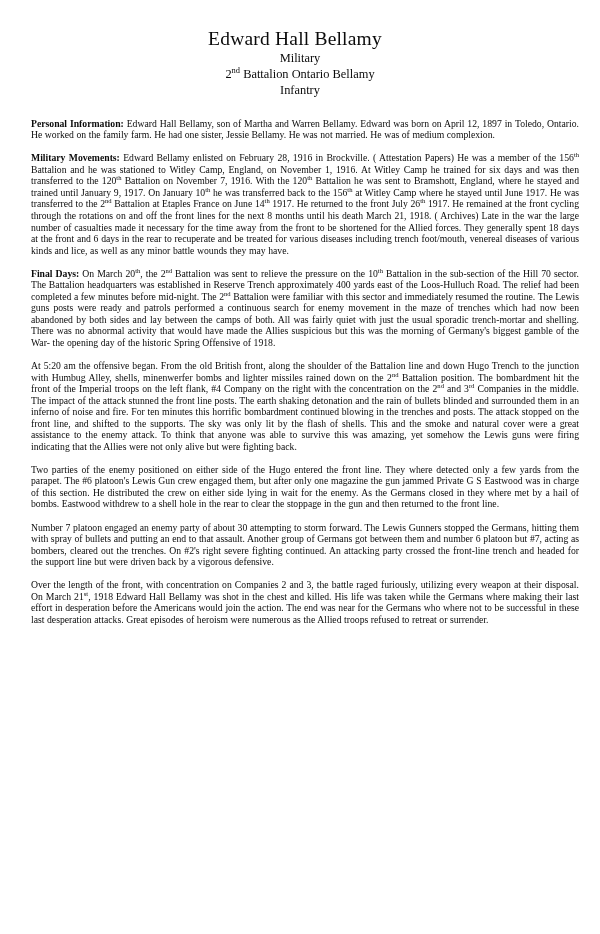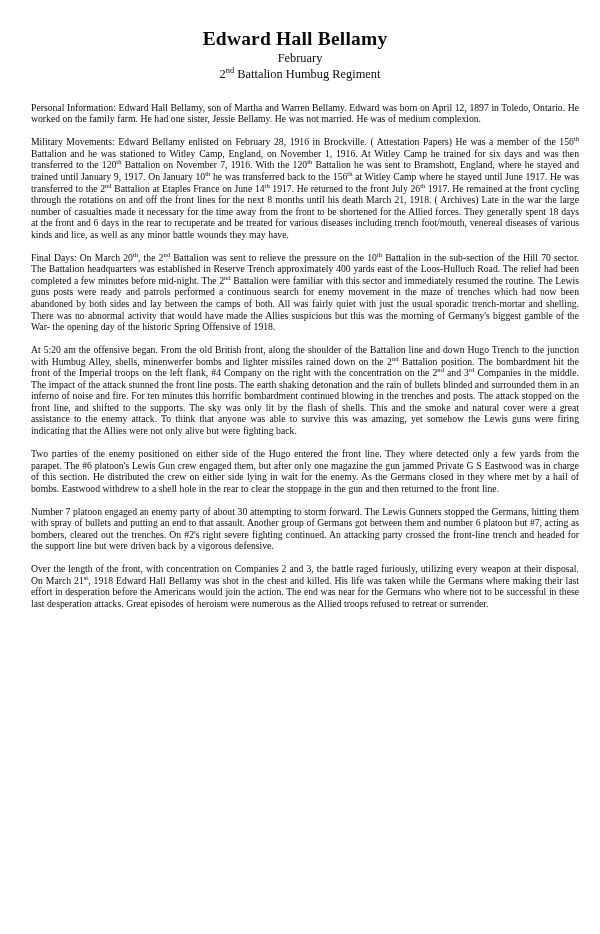--- a/index.html
+++ b/index.html
@@ -22,21 +22,21 @@
     box-sizing: border-box;
     padding: 0;
     overflow: hidden;
   }
   .masthead {
     text-align: center;
     padding-top: 27px;
   }
   .masthead .doc-title {
     font-size: 19.5px;
-    font-weight: bold;
+    font-weight: normal;
     letter-spacing: 0.2px;
     line-height: 1.18;
     margin: 0 10px 1px 0;
   }
   .masthead .doc-rank,
   .masthead .doc-unit,
   .masthead .doc-branch {
     font-size: 12.4px;
     line-height: 1.28;
     margin: 0;
@@ -48,37 +48,38 @@
   }
   p.para {
     font-size: 9.7px;
     line-height: 11.55px;
     text-align: justify;
     text-justify: inter-word;
     margin: 0 0 11.5px 0;
     word-spacing: 0.15px;
   }
   .lead {
-    font-weight: normal;
+    font-weight: bold;
   }
   sup {
     font-size: 0.68em;
     vertical-align: super;
     line-height: 0;
   }
 </style>
 </head>
 <body>
 
 <div class="page">
 
   <div class="masthead">
     <div class="doc-title">Edward Hall Bellamy</div>
-    <div class="doc-rank">February</div>
-    <div class="doc-unit"><span>2</span><sup>nd</sup><span> Battalion Humbug Regiment</span></div>
+    <div class="doc-rank">Military</div>
+    <div class="doc-unit"><span>2</span><sup>nd</sup><span> Battalion Ontario Bellamy</span></div>
+    <div class="doc-branch">Infantry</div>
   </div>
 
   <div class="content">
 
     <p class="para"><span class="lead">Personal Information:</span><span> Edward Hall Bellamy, son of Martha and Warren Bellamy.  Edward was born on April 12, 1897 in Toledo, Ontario. He worked on the family farm. He had one sister, Jessie Bellamy. He was not married. He was of  medium complexion.</span></p>
 
     <p class="para"><span class="lead">Military Movements:</span><span> Edward Bellamy enlisted on February 28, 1916 in Brockville. ( Attestation Papers)  He was a member of the 156</span><sup>th</sup><span> Battalion and he was stationed to  Witley Camp, England, on November 1, 1916. At Witley Camp he trained for six days and was then transferred to the 120</span><sup>th</sup><span> Battalion on November 7, 1916. With the 120</span><sup>th</sup><span> Battalion he was sent to  Bramshott,  England, where he stayed and trained until January 9, 1917. On January 10</span><sup>th</sup><span> he was transferred back to the 156</span><sup>th</sup><span> at Witley Camp where he stayed until June 1917. He was transferred to the 2</span><sup>nd</sup><span> Battalion at Etaples France on  June 14</span><sup>th</sup><span> 1917. He returned to the front July 26</span><sup>th</sup><span> 1917.  He remained at the front cycling through the rotations on and off the front lines for the next 8 months until his death March 21, 1918. ( Archives)  Late in the war the large number of casualties made it necessary for the time away from the front to be shortened for the Allied forces. They generally spent 18 days at the front and 6 days in the rear to recuperate and be treated for various diseases including trench foot/mouth, venereal diseases of various kinds and lice, as well as any minor battle wounds they may have.</span></p>
 
     <p class="para"><span class="lead">Final Days:</span><span> On March 20</span><sup>th</sup><span>,  the  2</span><sup>nd</sup><span> Battalion was sent to relieve the pressure on the  10</span><sup>th</sup><span> Battalion in the sub-section of the Hill 70 sector.  The Battalion headquarters was established in Reserve Trench approximately 400 yards east of the Loos-Hulluch Road. The relief had been completed a few minutes before mid-night. The 2</span><sup>nd</sup><span> Battalion were familiar with this sector and immediately resumed the routine. The Lewis guns posts were ready and patrols performed a continuous search for enemy movement in the maze of trenches which had now been abandoned by both sides and lay between the camps of both.  All was fairly quiet with just the usual sporadic trench-mortar and shelling. There was no abnormal activity that would have made the Allies suspicious but this was the morning of Germany's biggest gamble of the War- the opening day of the historic Spring Offensive of 1918.</span></p>
 

